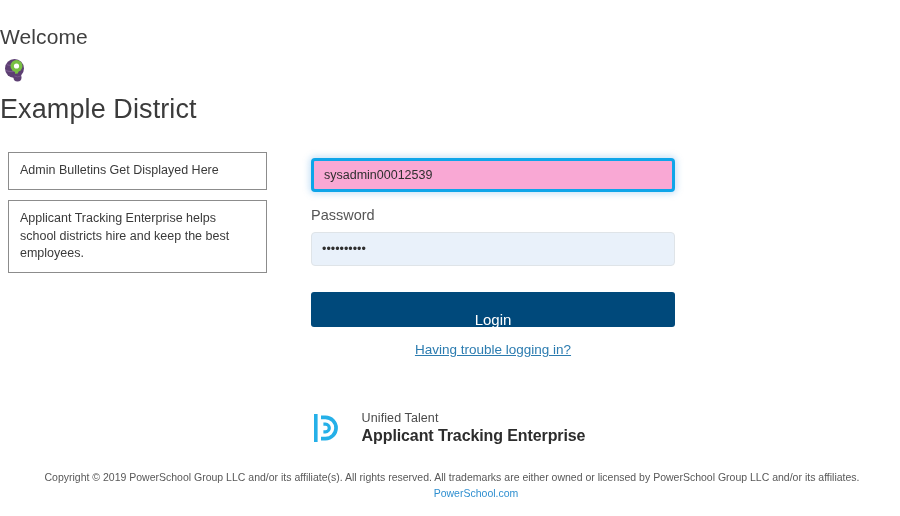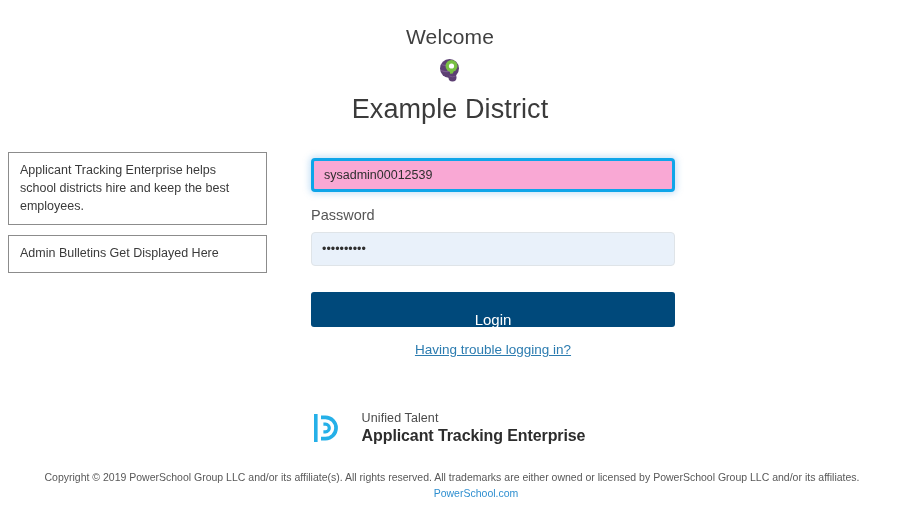--- a/index.html
+++ b/index.html
@@ -12,21 +12,20 @@
     height: 516px;
     background: #ffffff;
     font-family: "Liberation Sans", "DejaVu Sans", sans-serif;
     color: #333333;
     overflow: hidden;
     position: relative;
   }
 
   
   .header {
-    text-align: center;
     padding-top: 24px;
   }
   .welcome {
     font-size: 21px;
     color: #404040;
     font-weight: 400;
     line-height: 1.2;
     letter-spacing: .1px;
   }
   .district-logo-wrap {
@@ -200,22 +199,22 @@
         <circle cx="17.5" cy="22.5" r="4" fill="#5d3f73"></circle>
         <path d="M14.4 21 q3 1.6 6.2 .2" stroke="#7a5a8f" stroke-width=".9" fill="none"></path>
       </svg>
     </span>
   </div>
 
   <div class="district-name">Example District</div>
 </div>
 
 <div class="bulletins">
+  <div class="bulletin">Admin Bulletins Get Displayed Here</div>
   <div class="bulletin">Applicant Tracking Enterprise helps school districts hire and keep the best employees.</div>
-  <div class="bulletin">Admin Bulletins Get Displayed Here</div>
 </div>
 
 <div class="login-form">
 
   <input class="text-input focused" type="text" value="sysadmin00012539" style="">
 
   <div class="field-gap"></div>
 
   <div class="field-label">Password</div>
   <input class="text-input resting" type="text" value="••••••••••" style="">

